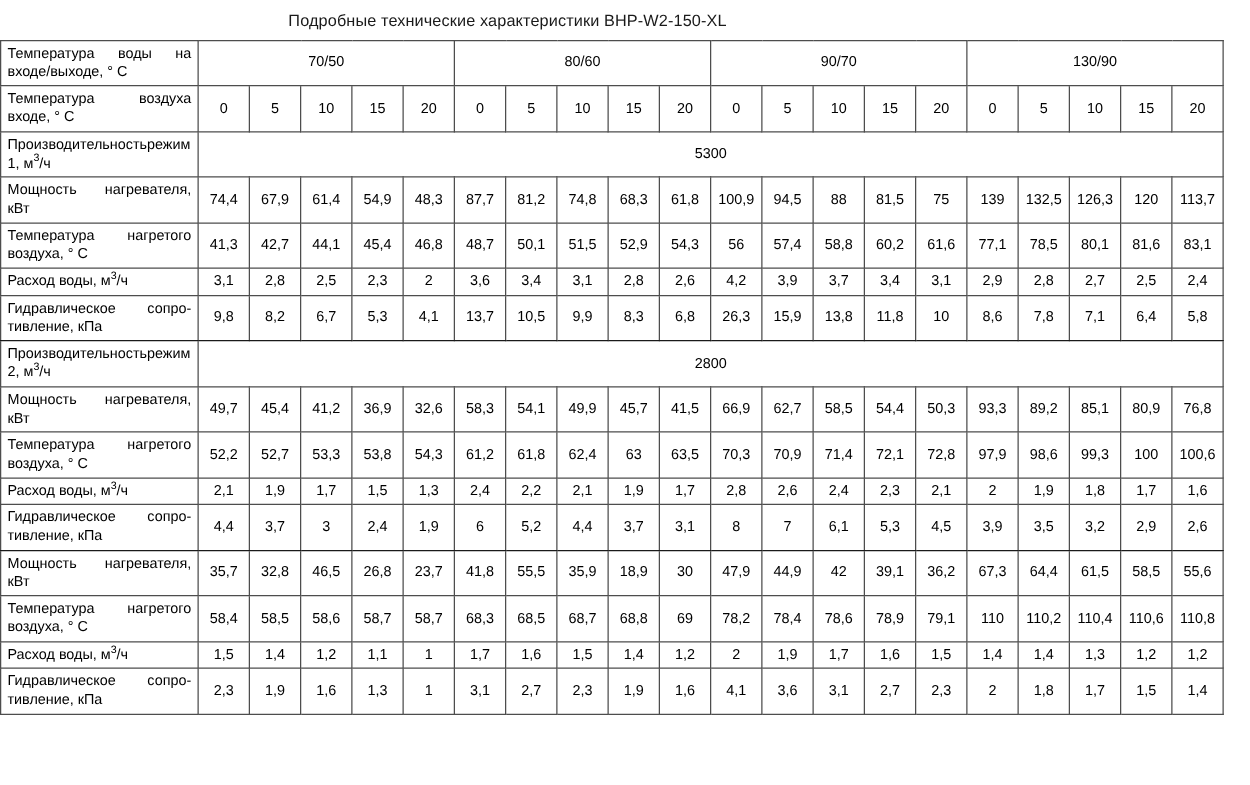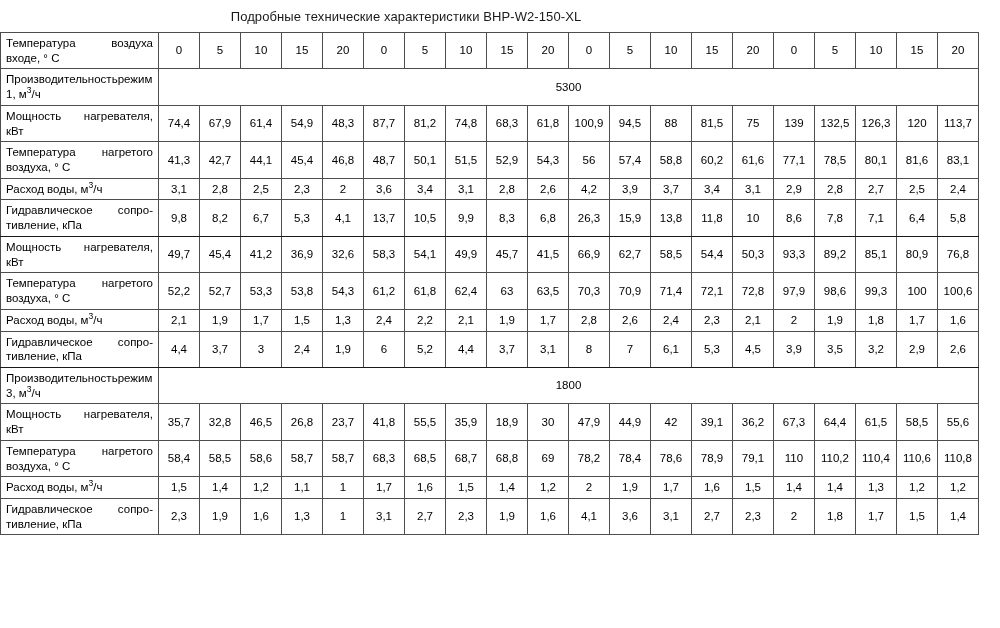--- a/index.html
+++ b/index.html
@@ -112,20 +112,30 @@
         <col style="width:41px">
         <col style="width:41px">
         <col style="width:41px">
       <col style="width:41px">
         <col style="width:41px">
         <col style="width:41px">
         <col style="width:41px">
         <col style="width:41px">
     </colgroup>
     <tbody id="tbody">
+        <tr>
+          <td class="rowlabel">
+            <span class="ln">Температура  воды  на</span>
+            <span class="ln last">входе/выходе, ° С</span>
+          </td>
+          <td class="grouphead" colspan="5">70/50</td>
+          <td class="grouphead colgap" colspan="5">80/60</td>
+          <td class="grouphead colgap" colspan="5">90/70</td>
+          <td class="grouphead colgap" colspan="5">130/90</td>
+        </tr>
         <tr>
           <td class="rowlabel">
             <span class="ln">Температура   воздуха</span>
             <span class="ln last">входе, ° С</span>
           </td>
           <td class="num">0</td>
           <td class="num">5</td>
           <td class="num">10</td>
           <td class="num">15</td>
           <td class="num">20</td>
@@ -246,20 +256,24 @@
           <td class="num">13,8</td>
           <td class="num">11,8</td>
           <td class="num">10</td>
           <td class="num colgap">8,6</td>
           <td class="num">7,8</td>
           <td class="num">7,1</td>
           <td class="num">6,4</td>
           <td class="num">5,8</td>
         </tr>
         <tr>
+          <td class="modehead"><span class="ln">Производительность</span><span class="ln">режим 2, м<span class="sup">3</span>/ч</span></td>
+          <td class="spanvalue" colspan="20">2800</td>
+        </tr>
+        <tr>
           <td class="rowlabel">
             <span class="ln">Мощность нагревателя,</span>
             <span class="ln last">кВт</span>
           </td>
           <td class="num">49,7</td>
           <td class="num">45,4</td>
           <td class="num">41,2</td>
           <td class="num">36,9</td>
           <td class="num">32,6</td>
           <td class="num colgap">58,3</td>
@@ -349,24 +363,20 @@
           <td class="num">6,1</td>
           <td class="num">5,3</td>
           <td class="num">4,5</td>
           <td class="num colgap">3,9</td>
           <td class="num">3,5</td>
           <td class="num">3,2</td>
           <td class="num">2,9</td>
           <td class="num">2,6</td>
         </tr>
         <tr>
-          <td class="modehead"><span class="ln">Производительность</span><span class="ln">режим 3, м<span class="sup">3</span>/ч</span></td>
-          <td class="spanvalue" colspan="20">1800</td>
-        </tr>
-        <tr>
           <td class="rowlabel">
             <span class="ln">Мощность нагревателя,</span>
             <span class="ln last">кВт</span>
           </td>
           <td class="num">35,7</td>
           <td class="num">32,8</td>
           <td class="num">46,5</td>
           <td class="num">26,8</td>
           <td class="num">23,7</td>
           <td class="num colgap">41,8</td>

